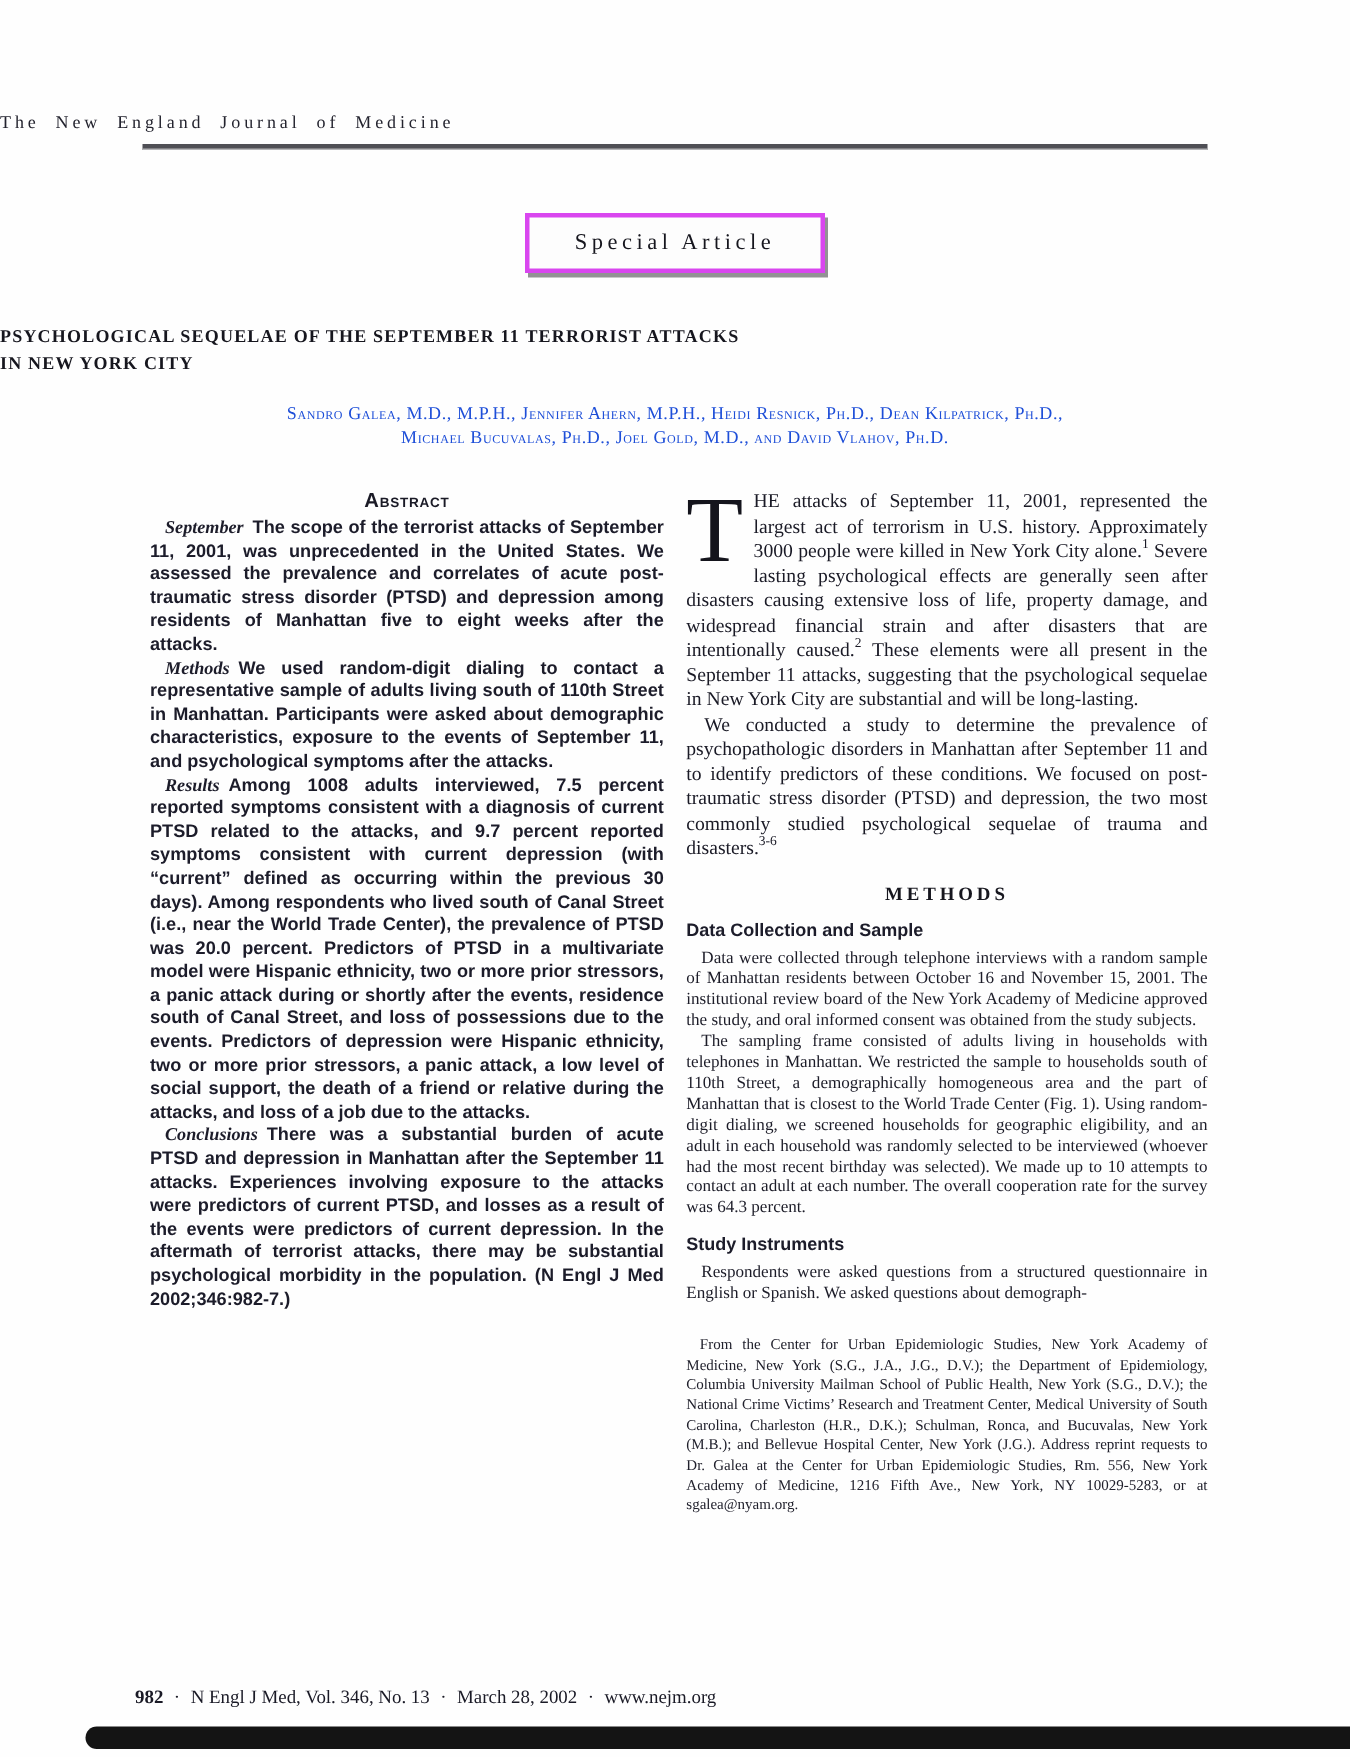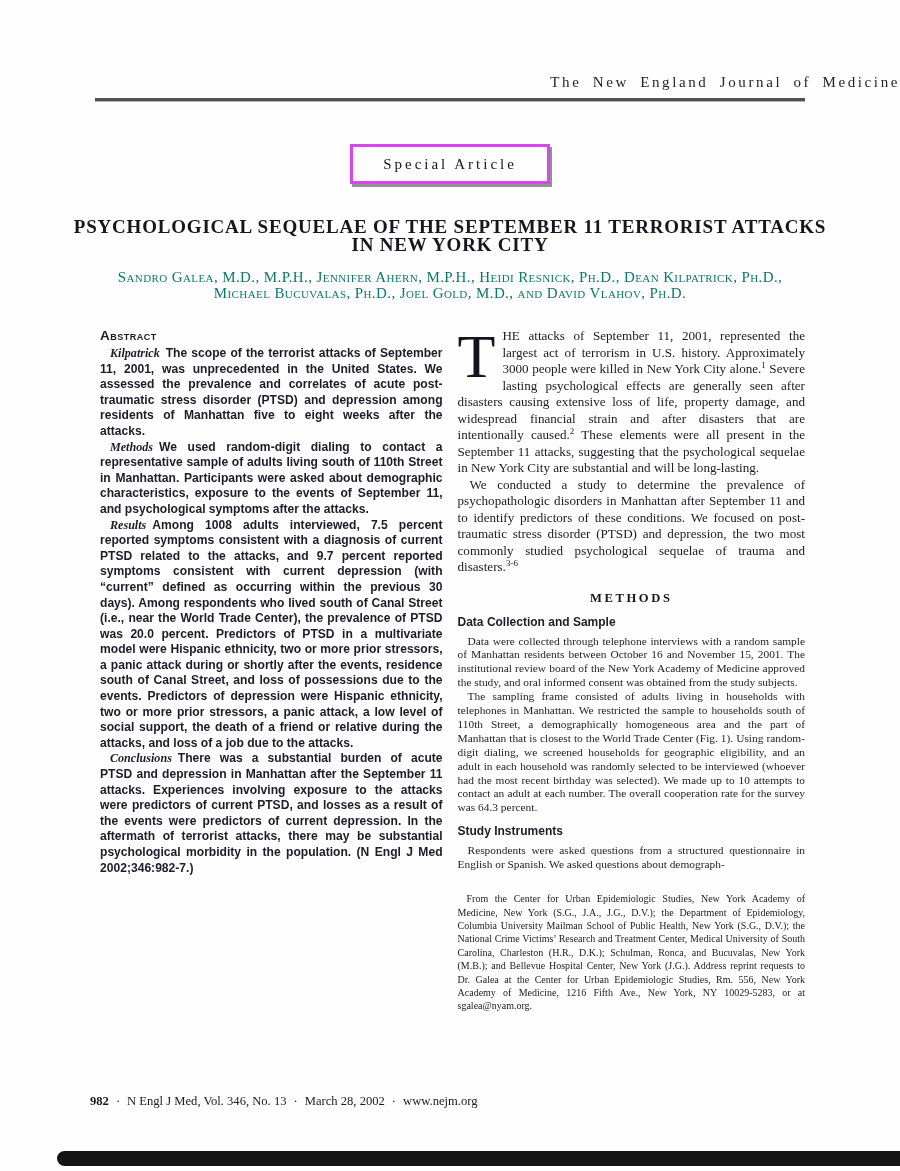--- a/index.html
+++ b/index.html
@@ -6,55 +6,55 @@
   body{
     width:900px;height:1171px;position:relative;overflow:hidden;
     background:#ffffff;color:#1a1a26;
     font-family:"Liberation Serif", serif;
     -webkit-font-smoothing:antialiased;
   }
   .page{position:absolute;inset:0;background:#fefefe;}
 
   
   .journal-name{
-    padding-top:74px;text-align:right;
-    font-size:15px;letter-spacing:2.6px;word-spacing:5px;color:#23232e;
+    padding-top:74px;text-align:left;
+    font-size:12px;letter-spacing:2.6px;word-spacing:5px;color:#23232e;
   }
   .header-rule{
     margin:7px 95px 0 95px;height:3px;background:#4f4f55;
     border-bottom:1px solid #b5b5b8;
   }
   .special-box{
     width:fit-content;margin:42px auto 0 auto;
     border:3px solid #d946ef;box-shadow:2px 3px 0 rgba(15,15,20,0.45);
     padding:8px 30px;background:#fdfdfd;
   }
   .special-box span{
     font-size:15px;letter-spacing:3px;color:#16161e;
   }
 
   
   .article-title{
-    margin-top:34px;text-align:center;font-weight:bold;
-    font-size:19px;line-height:17.5px;letter-spacing:0.8px;color:#16161e;
+    margin-top:34px;text-align:left;font-weight:bold;
+    font-size:12px;line-height:17.5px;letter-spacing:0.8px;color:#16161e;
   }
   .authors{
     margin-top:17px;text-align:center;font-variant:small-caps;
-    font-size:15px;line-height:15.5px;letter-spacing:0.4px;color:#0f766e;
+    font-size:12px;line-height:15.5px;letter-spacing:0.4px;color:#1d4ed8;
   }
 
   
   .columns{display:flex;margin:27px 95px 0 100px;gap:15px;align-items:flex-start;}
   .col-left{width:346px;}
   .col-right{width:351px;}
 
   
   .abstract-heading{
     font-family:"Liberation Sans", sans-serif;font-weight:bold;
-    font-variant:small-caps;font-size:13.5px;letter-spacing:0.5px;margin:0 0 3px 0;
+    font-variant:small-caps;font-size:13.5px;letter-spacing:0.5px;margin:0 0 3px 0;text-align:center;
   }
   .abs-p{
     margin:0;font-family:"Liberation Sans", sans-serif;font-weight:bold;
     font-size:12.1px;line-height:15.6px;text-align:justify;text-indent:10px;
     color:#1c1c2a;
   }
   .abs-label{
     font-family:"Liberation Serif", serif;font-style:italic;font-weight:bold;
     padding-right:6px;
   }
@@ -84,21 +84,21 @@
     margin:0;font-size:11.4px;line-height:13.9px;text-align:justify;
     text-indent:10px;color:#1c1c28;
   }
   .footnote{
     margin:20px 0 11px 0;font-size:10px;line-height:13.4px;text-align:justify;
     text-indent:9px;color:#20202c;
   }
 
   
   .footer{
-    position:absolute;left:90px;top:1094px;font-size:12.6px;color:#1a1a26;
+    position:absolute;left:90px;top:1124px;font-size:12.6px;color:#1a1a26;
   }
   .footer .pageno{font-weight:bold;}
   .footer .sep{padding:0 7px;}
 
   .bottom-bar{
     position:absolute;left:57px;right:0;top:1151px;height:15px;
     background:#141414;border-radius:8px 0 0 8px;
   }
 </style>
 </head>
@@ -121,21 +121,21 @@
   <div class="authors">
     <div>Sandro Galea, M.D., M.P.H., Jennifer Ahern, M.P.H., Heidi Resnick, Ph.D., Dean Kilpatrick, Ph.D.,</div>
     <div>Michael Bucuvalas, Ph.D., Joel Gold, M.D., and David Vlahov, Ph.D.</div>
   </div>
 
   <div class="columns">
 
     <div class="col-left">
       <div class="abstract-heading">Abstract</div>
 
-      <p class="abs-p"><span class="abs-label">Kilpatrick</span><span>The scope of the terrorist attacks of September 11, 2001, was unprecedented in the United States. We assessed the prevalence and correlates of acute post-traumatic stress disorder (PTSD) and depression among residents of Manhattan five to eight weeks after the attacks.</span></p>
+      <p class="abs-p"><span class="abs-label">September</span><span>The scope of the terrorist attacks of September 11, 2001, was unprecedented in the United States. We assessed the prevalence and correlates of acute post-traumatic stress disorder (PTSD) and depression among residents of Manhattan five to eight weeks after the attacks.</span></p>
 
       <p class="abs-p"><span class="abs-label">Methods</span><span>We used random-digit dialing to contact a representative sample of adults living south of 110th Street in Manhattan. Participants were asked about demographic characteristics, exposure to the events of September 11, and psychological symptoms after the attacks.</span></p>
 
       <p class="abs-p"><span class="abs-label">Results</span><span>Among 1008 adults interviewed, 7.5 percent reported symptoms consistent with a diagnosis of current PTSD related to the attacks, and 9.7 percent reported symptoms consistent with current depression (with “current” defined as occurring within the previous 30 days). Among respondents who lived south of Canal Street (i.e., near the World Trade Center), the prevalence of PTSD was 20.0 percent. Predictors of PTSD in a multivariate model were Hispanic ethnicity, two or more prior stressors, a panic attack during or shortly after the events, residence south of Canal Street, and loss of possessions due to the events. Predictors of depression were Hispanic ethnicity, two or more prior stressors, a panic attack, a low level of social support, the death of a friend or relative during the attacks, and loss of a job due to the attacks.</span></p>
 
       <p class="abs-p"><span class="abs-label">Conclusions</span><span>There was a substantial burden of acute PTSD and depression in Manhattan after the September 11 attacks. Experiences involving exposure to the attacks were predictors of current PTSD, and losses as a result of the events were predictors of current depression. In the aftermath of terrorist attacks, there may be substantial psychological morbidity in the population.</span> <span>(N Engl J Med 2002;346:982-7.)</span></p>
 
     </div>
 
     <div class="col-right">

